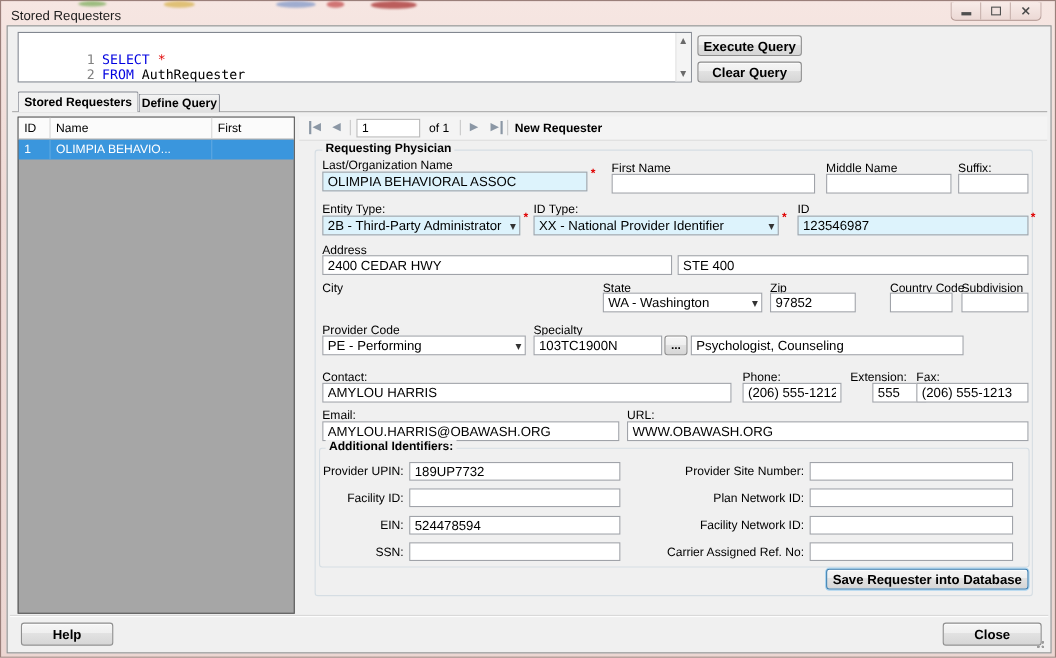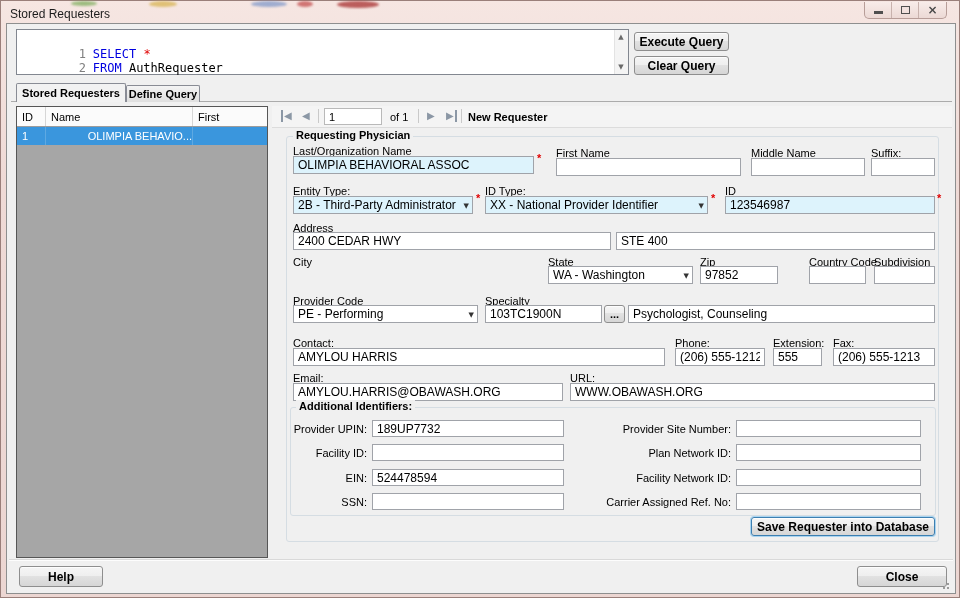--- a/index.html
+++ b/index.html
@@ -128,21 +128,21 @@
     <div class="tabline"></div>
 
     <div class="grid">
       <div class="grid-header">
         <div class="gh-cell" style="width:29px;">ID</div>
         <div class="gh-cell" style="width:147px;">Name</div>
         <div class="gh-cell" style="flex:1;border-right:none;">First</div>
       </div>
       <div class="grid-row">
         <div class="gr-cell" style="width:29px;">1</div>
-        <div class="gr-cell" style="width:147px;text-align:right;">OLIMPIA BEHAVIO...</div>
+        <div class="gr-cell" style="width:147px;">OLIMPIA BEHAVIO...</div>
         <div class="gr-cell" style="flex:1;border-right:none;"></div>
       </div>
     </div>
 
     <div class="navbar">
       <span class="nav-ic nav-bar-l" style="left:9px;">◀</span>
       <span class="nav-ic" style="left:30px;">◀</span>
       <div class="nav-sep" style="left:46px;"></div>
       <input class="nav-box" value="1" style="">
       <span class="nav-of">of 1</span>
@@ -200,28 +200,28 @@
     <input class="txt" style="left: 867px; top: 242px; width: 61px;" value="">
 
     <span class="lbl" style="left:286px;top:271px;">Provider Code</span>
     <div class="combo" style="left:286px;top:281px;width:185px;">
       <span>PE - Performing</span>
       <span class="combo-arrow">▼</span>
     </div>
     <span class="lbl" style="left:478px;top:271px;">Specialty</span>
     <input class="txt" style="left: 478px; top: 281px; width: 117px;" value="103TC1900N">
     <div class="btn dots-btn" style="left:597px;top:281px;">...</div>
-    <input class="txt" style="left: 621px; top: 281px; width: 307px;" value="Psychologist, Counseling">
+    <input class="txt" style="left: 621px; top: 281px; width: 248px;" value="Psychologist, Counseling">
 
     <span class="lbl" style="left:286px;top:313px;">Contact:</span>
     <input class="txt" style="left: 286px; top: 324px; width: 372px;" value="AMYLOU HARRIS">
     <span class="lbl" style="left:668px;top:313px;">Phone:</span>
     <input class="txt" style="left: 668px; top: 324px; width: 90px;" value="(206) 555-1212">
     <span class="lbl" style="left:766px;top:313px;">Extension:</span>
-    <input class="txt" style="left: 766px; top: 324px; width: 49px;" value="555">
+    <input class="txt" style="left: 786px; top: 324px; width: 49px;" value="555">
     <span class="lbl" style="left:826px;top:313px;">Fax:</span>
     <input class="txt" style="left: 826px; top: 324px; width: 102px;" value="(206) 555-1213">
 
     <span class="lbl" style="left:286px;top:348px;">Email:</span>
     <input class="txt" style="left: 286px; top: 359px; width: 270px;" value="AMYLOU.HARRIS@OBAWASH.ORG">
     <span class="lbl" style="left:563px;top:348px;">URL:</span>
     <input class="txt" style="left: 563px; top: 359px; width: 365px;" value="WWW.OBAWASH.ORG">
 
     <div class="gbox" style="left:283px;top:383px;width:646px;height:109px;"></div>
     <div class="gbox-label" style="left:289px;top:376px;">Additional Identifiers:</div>

